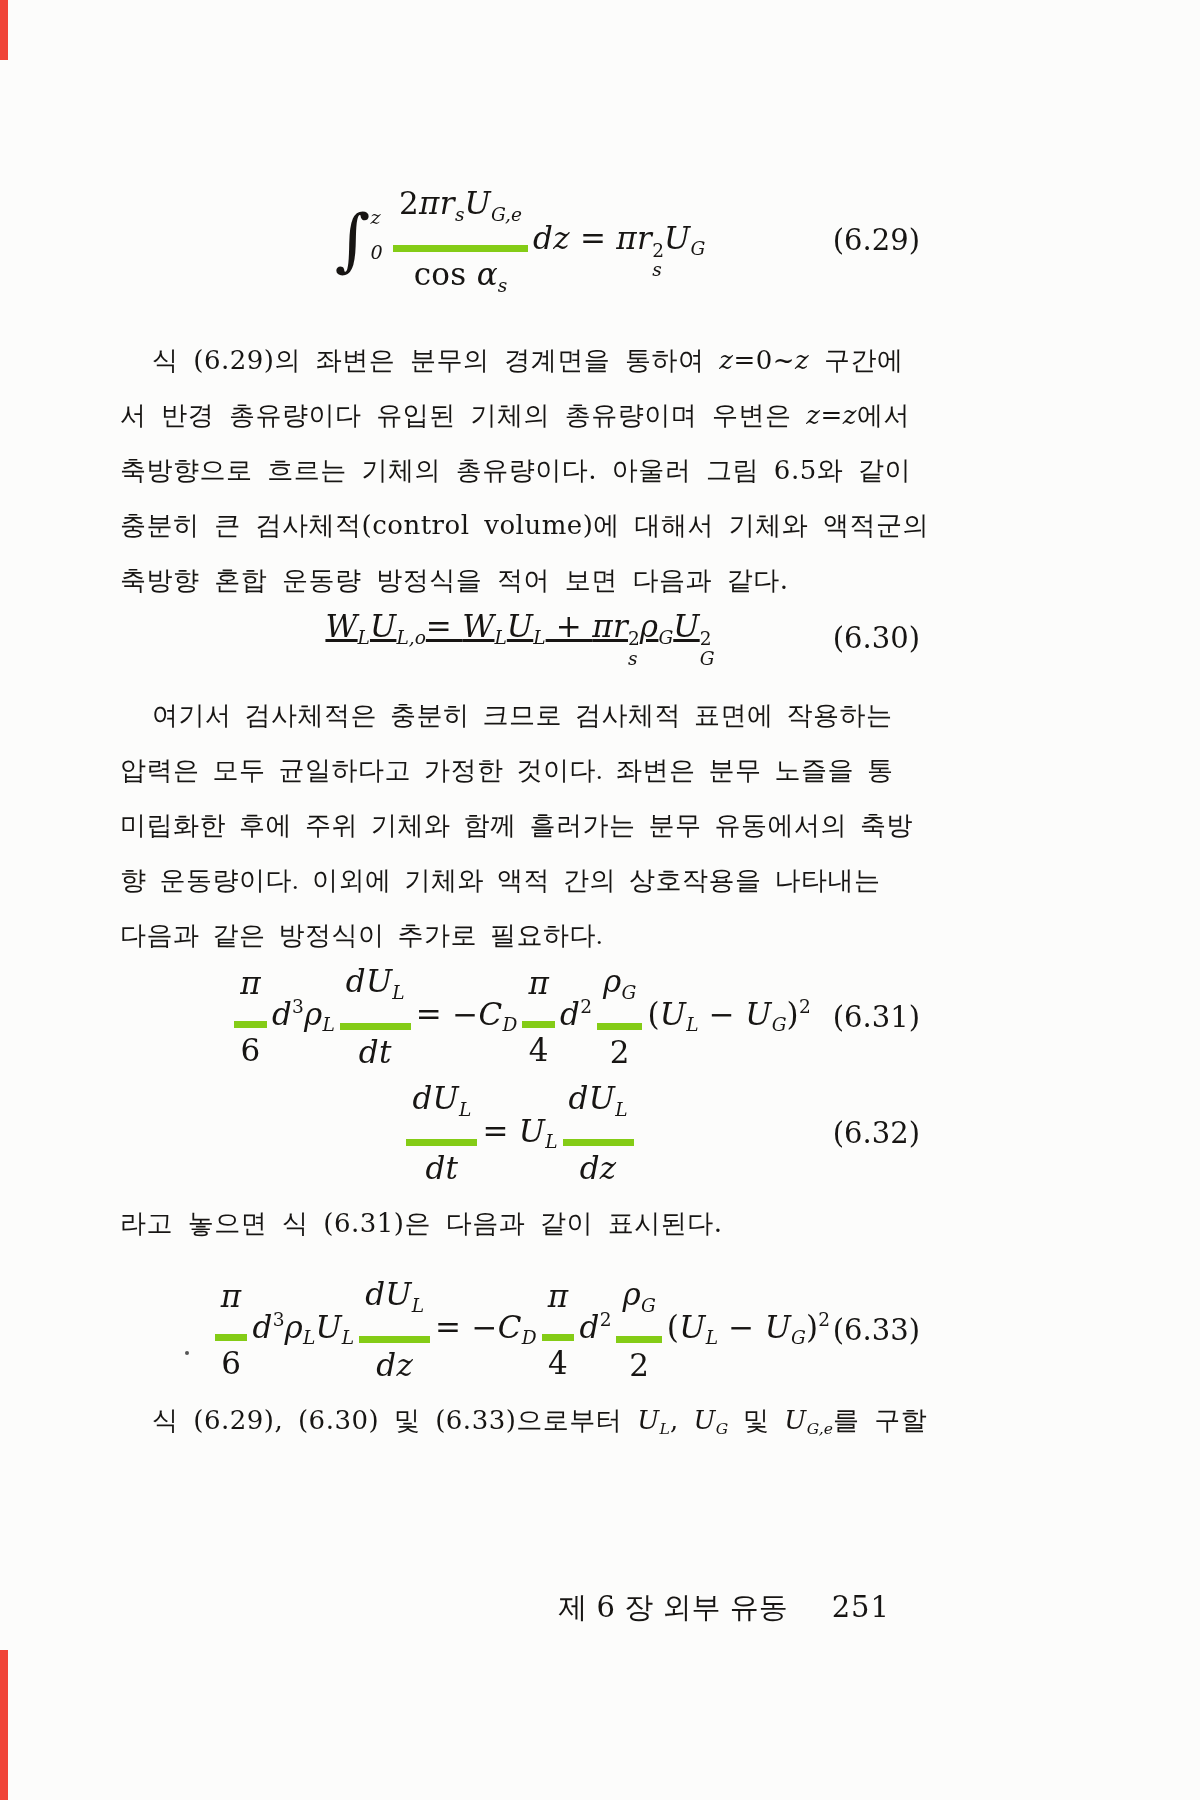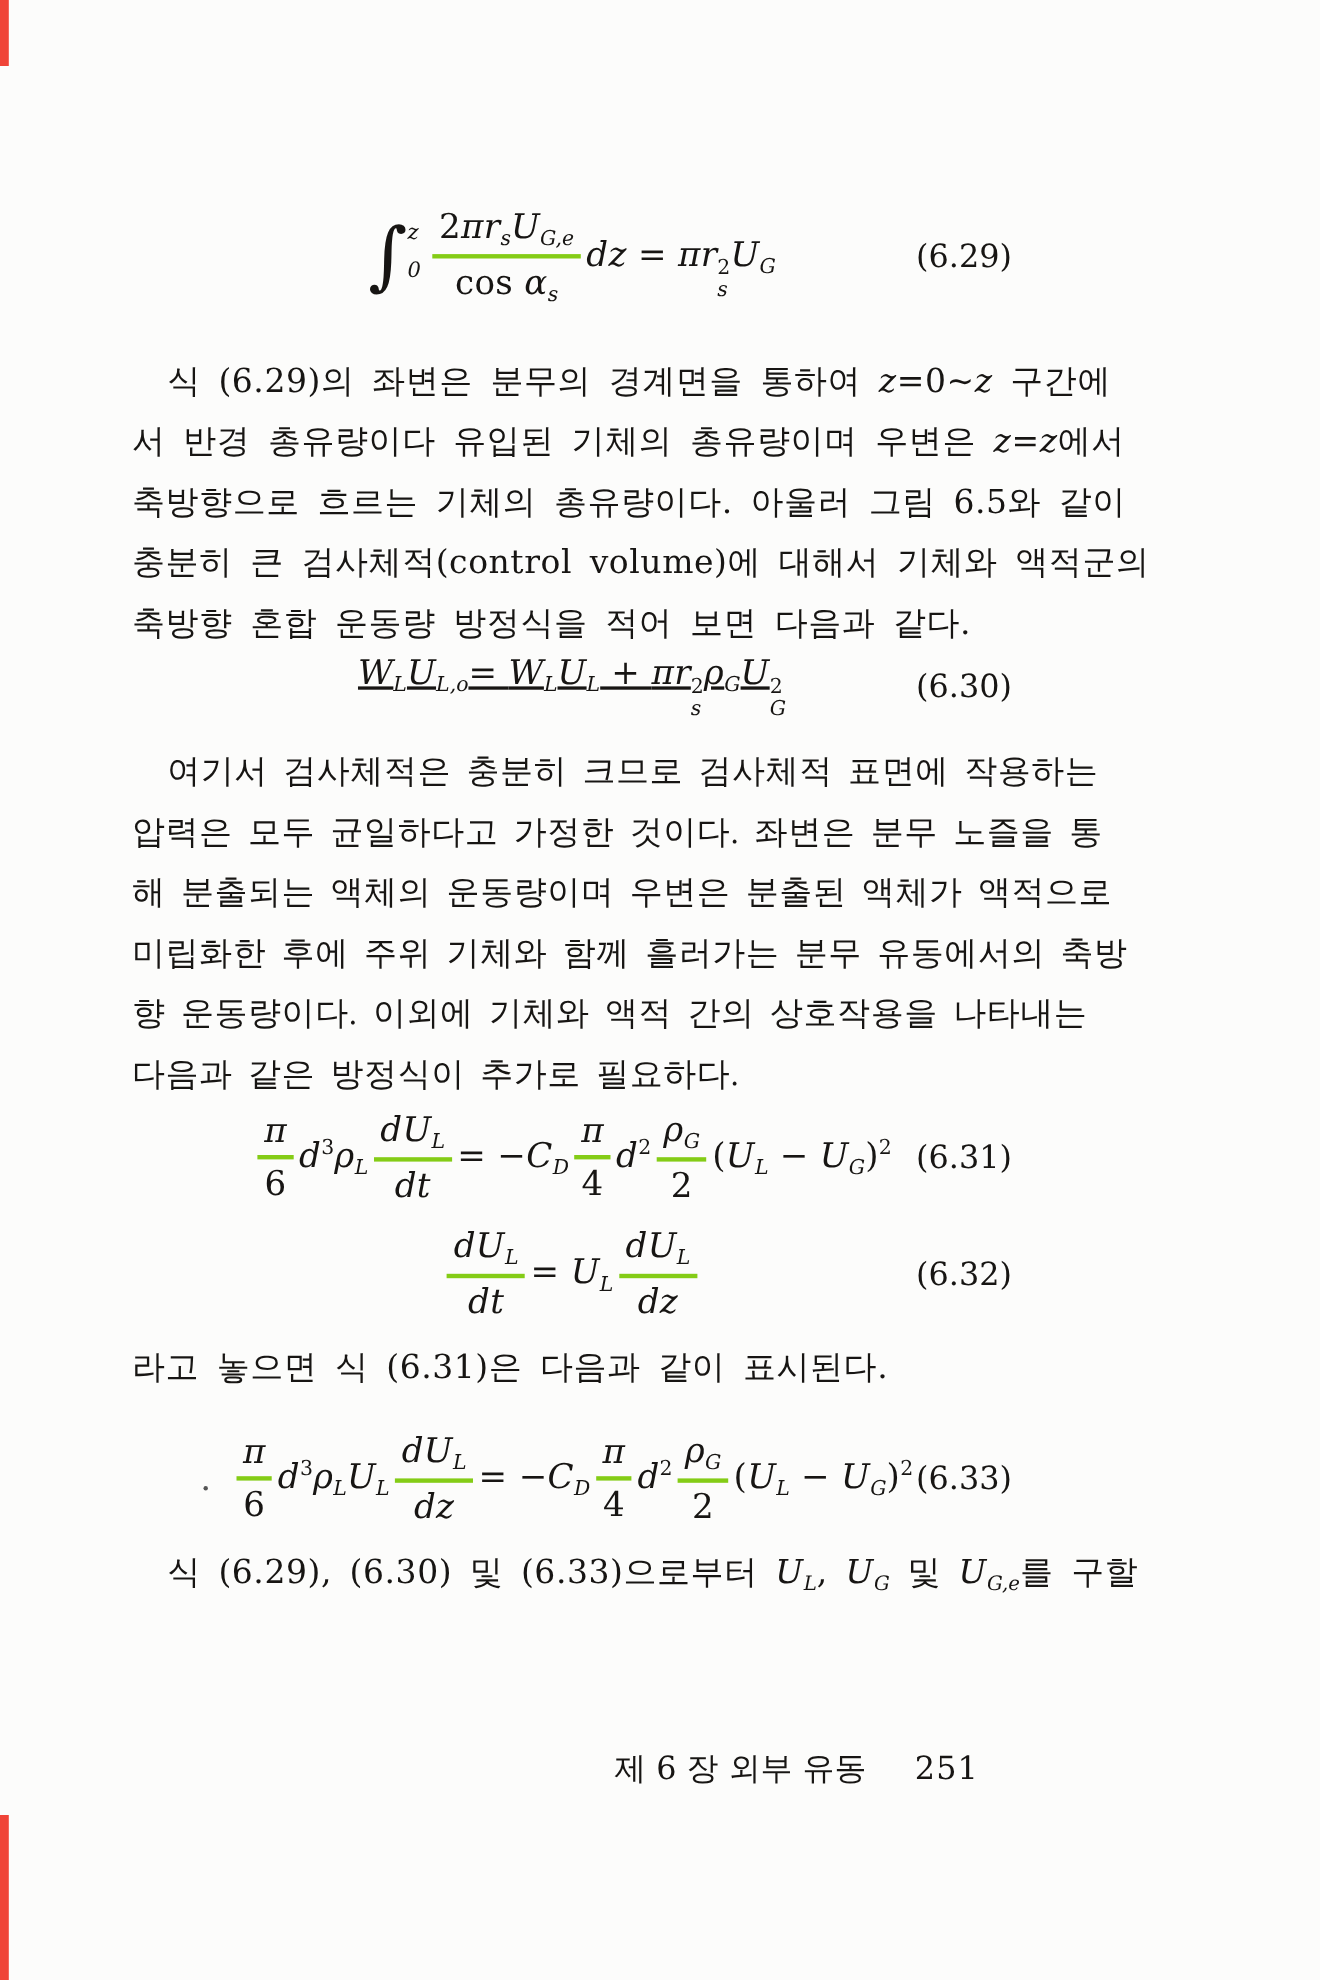--- a/index.html
+++ b/index.html
@@ -3,21 +3,21 @@
 <meta charset="utf-8">
 <style>
   html,body{margin:0;padding:0;}
   body{background:#fcfcfb;}
   .page{position:relative;width:1200px;height:1800px;background:#fcfcfb;overflow:hidden;
         font-family:"DejaVu Serif","Liberation Serif",serif;color:#171513;}
   .content{position:absolute;left:120px;top:0;width:800px;padding-top:185px;}
 
   
   .para{}
-  .line{font-size:30px;line-height:55px;white-space:nowrap;word-spacing:6px;letter-spacing:0.5px;}
+  .line{font-size:26px;line-height:55px;white-space:nowrap;word-spacing:6px;letter-spacing:0.5px;}
   .ind{padding-left:32px;}
 
   
   .eq-row{position:relative;width:800px;display:flex;justify-content:center;align-items:center;}
   .b-eq629,.b-eq631,.b-eq632,.b-eq633{min-height:96px;}
   .b-eq630{min-height:54px;}
   .b-para1{margin-top:38px;}
   .b-eq630{margin-top:0;text-decoration:underline;}
   .b-para2{margin-top:20px;font-family:Liberation Serif, serif;}
   .b-eq631{margin-top:0;}
@@ -34,21 +34,21 @@
   .mi{font-style:italic;}
   .mr{font-style:normal;}
   .msub{font-size:0.6em;font-style:italic;vertical-align:-0.35em;letter-spacing:0;}
   .msup{font-size:0.6em;font-style:normal;vertical-align:0.65em;letter-spacing:0;}
   .mss{display:inline-flex;flex-direction:column;font-size:0.6em;line-height:1.05;
        vertical-align:-0.45em;letter-spacing:0;}
   .mss-sup{display:block;font-style:normal;}
   .mss-sub{display:block;font-style:italic;}
   .mfrac{display:inline-flex;flex-direction:column;align-items:center;vertical-align:middle;
          margin:0 5px;text-align:center;}
-  .fnum{display:block;padding:0 6px 4px;border-bottom:4px solid #84cc16;}
+  .fnum{display:block;padding:0 6px 20px;border-bottom:7px solid #84cc16;}
   .fden{display:block;padding-top:4px;}
   .mint{display:inline-flex;vertical-align:middle;margin-right:5px;}
   .isym{font-size:2.2em;line-height:1.0;font-style:normal;}
   .ilims{display:flex;flex-direction:column;justify-content:space-between;
          font-size:0.62em;font-style:italic;padding:0 0 10px 0;}
   .ihi{display:block;}
   .ilo{display:block;}
 
   
   .footer{position:absolute;top:1588px;left:120px;width:770px;text-align:right;
@@ -98,21 +98,20 @@
             <span class="mss-sub">s</span>
           </span><span class="mi">ρ</span><span class="msub">G</span><span class="mi">U</span><span class="mss">
             <span class="mss-sup">2</span>
             <span class="mss-sub">G</span>
           </span></span>
         <span class="eq-num">(6.30)</span>
       </div>
       <div class="para b-para2">
         <div class="line ind"><span class="kr">여기서 검사체적은 충분히 크므로 검사체적 표면에 작용하는</span></div>
         <div class="line"><span class="kr">압력은 모두 균일하다고 가정한 것이다. 좌변은 분무 노즐을 통</span></div>
-        <div class="line"><span class="kr">해 분출되는 액체의 운동량이며 우변은 분출된 액체가 액적으로</span></div>
         <div class="line"><span class="kr">미립화한 후에 주위 기체와 함께 흘러가는 분무 유동에서의 축방</span></div>
         <div class="line"><span class="kr">향 운동량이다. 이외에 기체와 액적 간의 상호작용을 나타내는</span></div>
         <div class="line"><span class="kr">다음과 같은 방정식이 추가로 필요하다.</span></div>
       </div>
       <div class="eq-row b-eq631">
         <span class="eq"><span class="mfrac">
             <span class="fnum"><span class="mi">π</span></span>
             <span class="fden"><span class="mr">6</span></span>
           </span><span class="mi">d</span><span class="msup">3</span><span class="mi">ρ</span><span class="msub">L</span><span class="mfrac">
             <span class="fnum"><span class="mi">dU</span><span class="msub">L</span></span>

